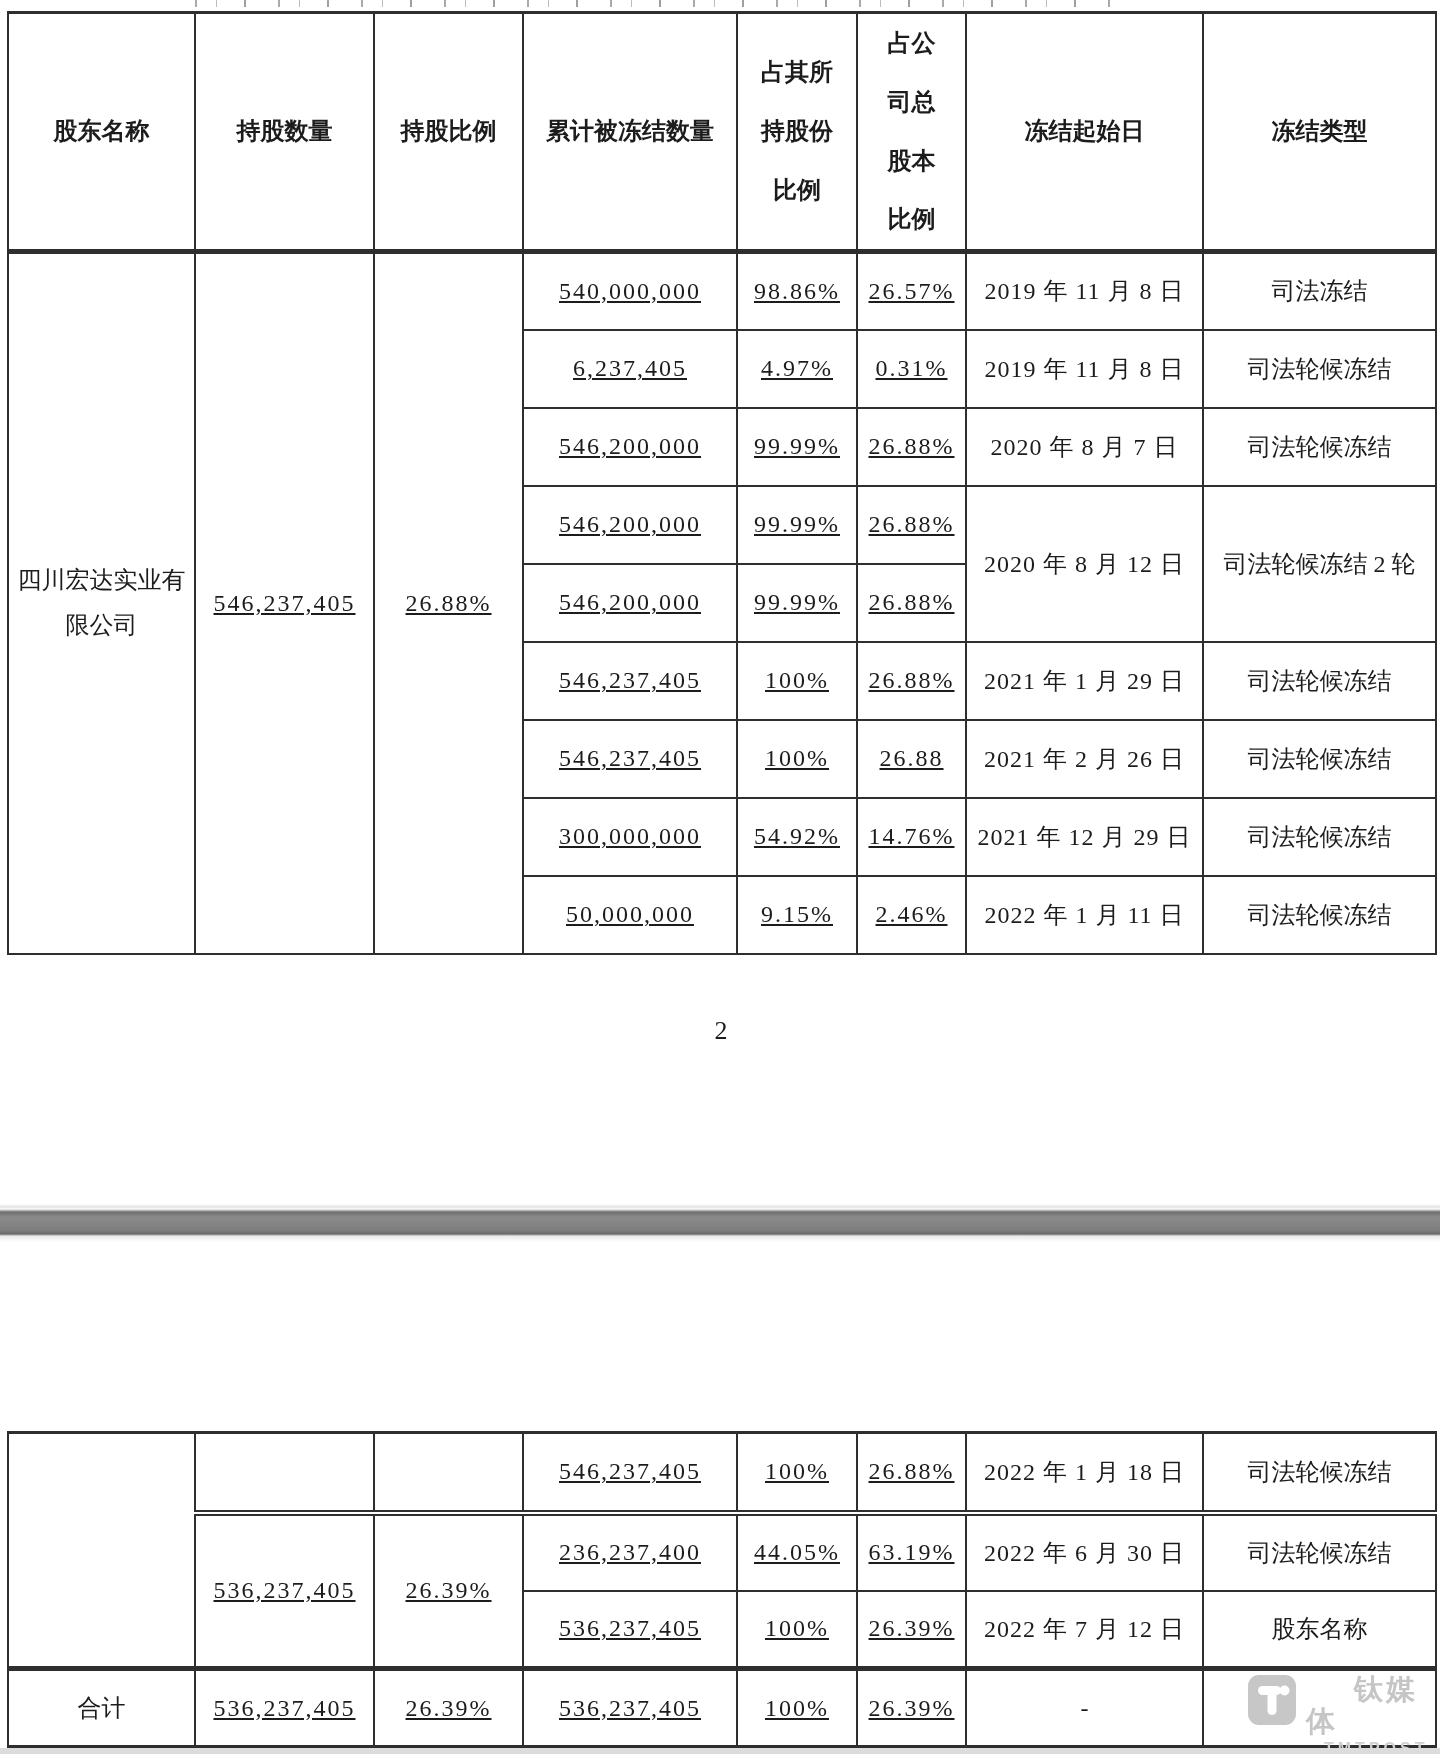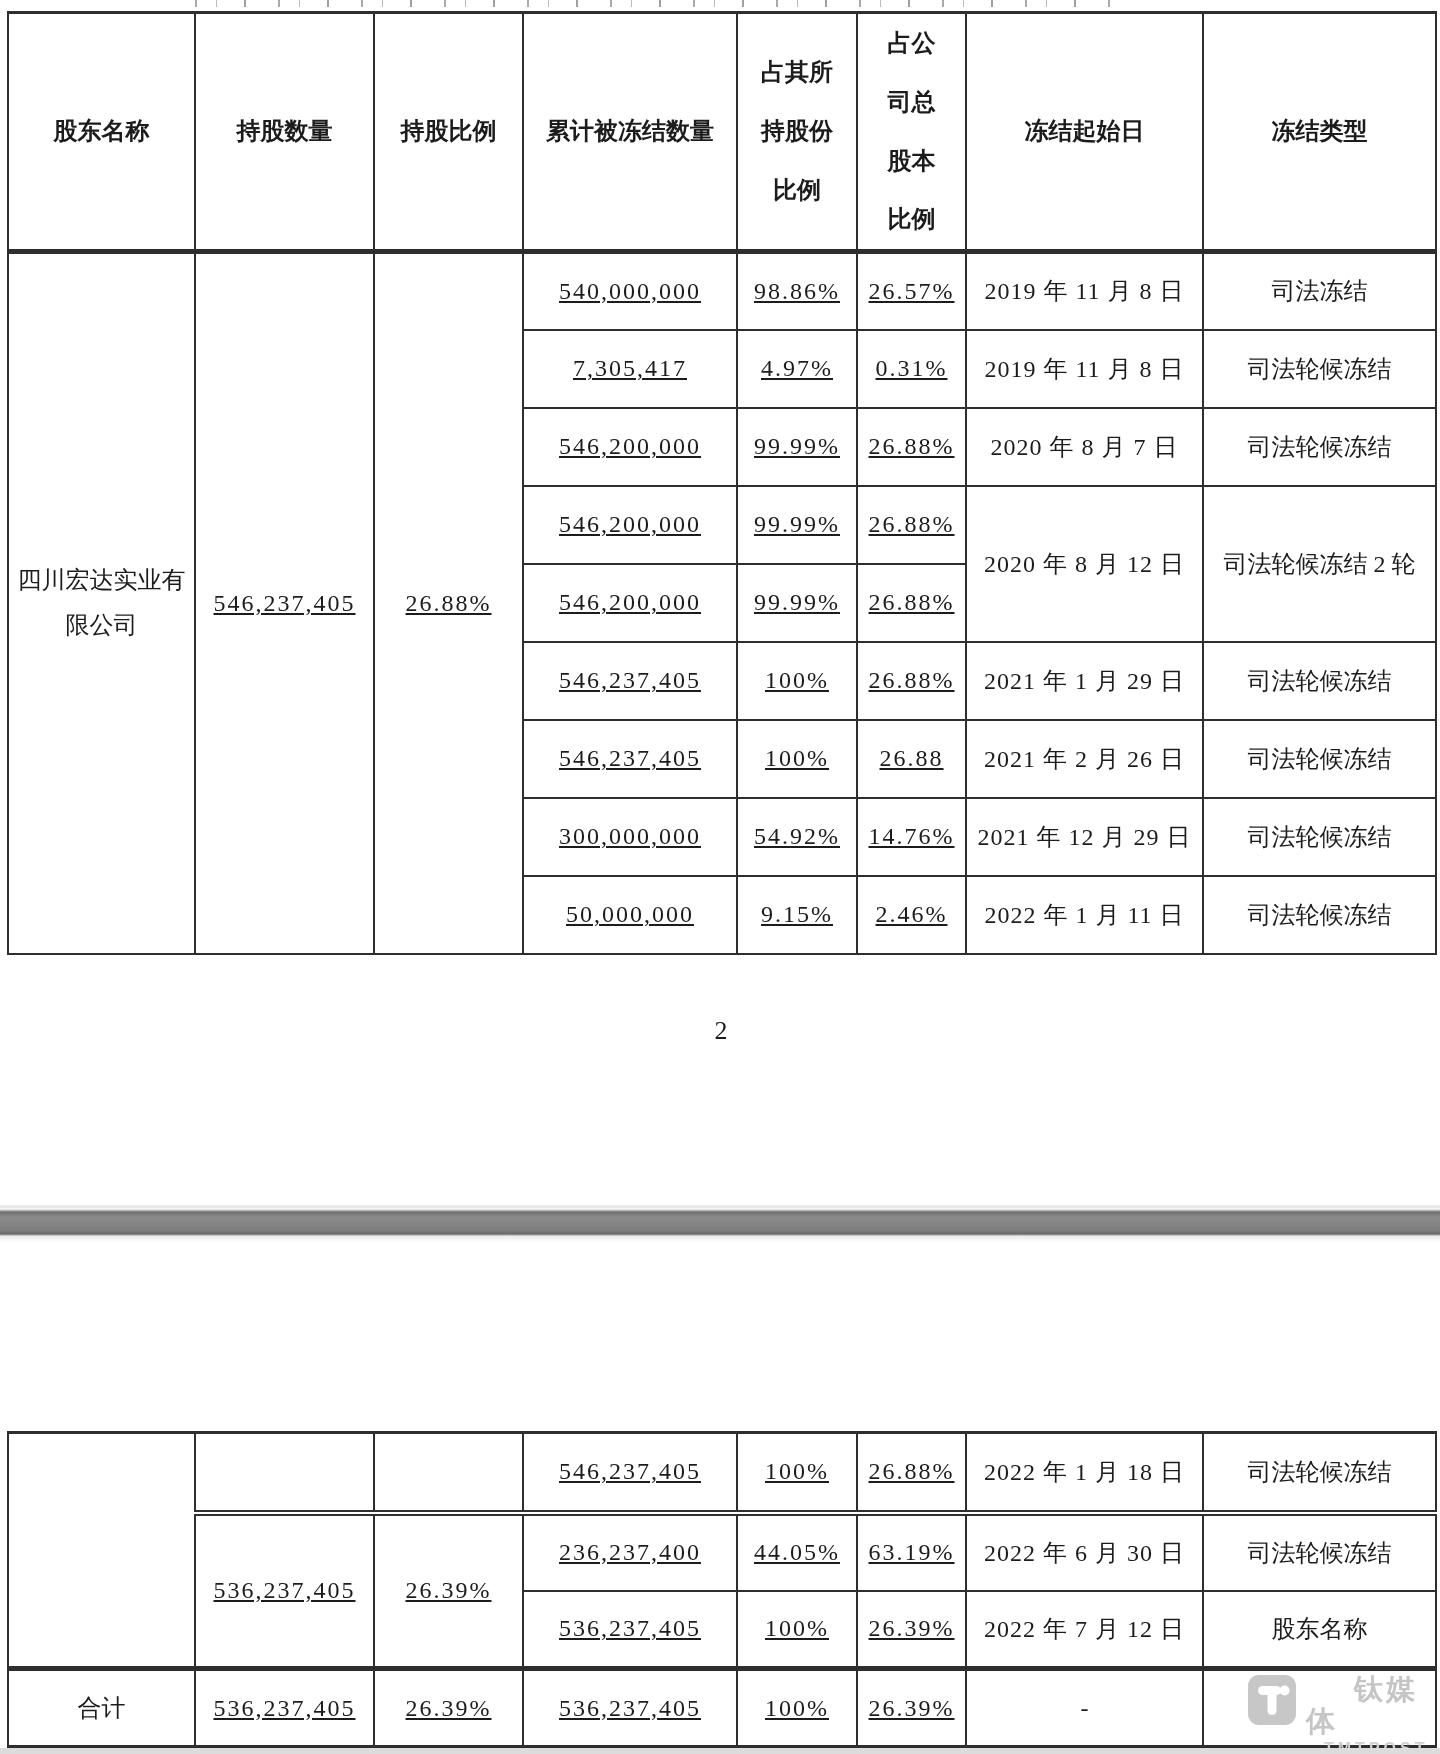--- a/index.html
+++ b/index.html
@@ -110,21 +110,21 @@
     <td class="name-cell" rowspan="9">四川宏达实业有限公司</td>
     <td class="num" rowspan="9">546,237,405</td>
     <td class="num" rowspan="9">26.88%</td>
     <td class="num">540,000,000</td>
     <td class="num">98.86%</td>
     <td class="num">26.57%</td>
     <td class="date">2019 年 11 月 8 日</td>
     <td>司法冻结</td>
   </tr>
   <tr class="data-row">
-    <td class="num">7,305,417</td>
+    <td class="num">6,237,405</td>
     <td class="num">4.97%</td>
     <td class="num">0.31%</td>
     <td class="date">2019 年 11 月 8 日</td>
     <td>司法轮候冻结</td>
   </tr>
   <tr class="data-row">
     <td class="num">546,200,000</td>
     <td class="num">99.99%</td>
     <td class="num">26.88%</td>
     <td class="date">2020 年 8 月 7 日</td>

